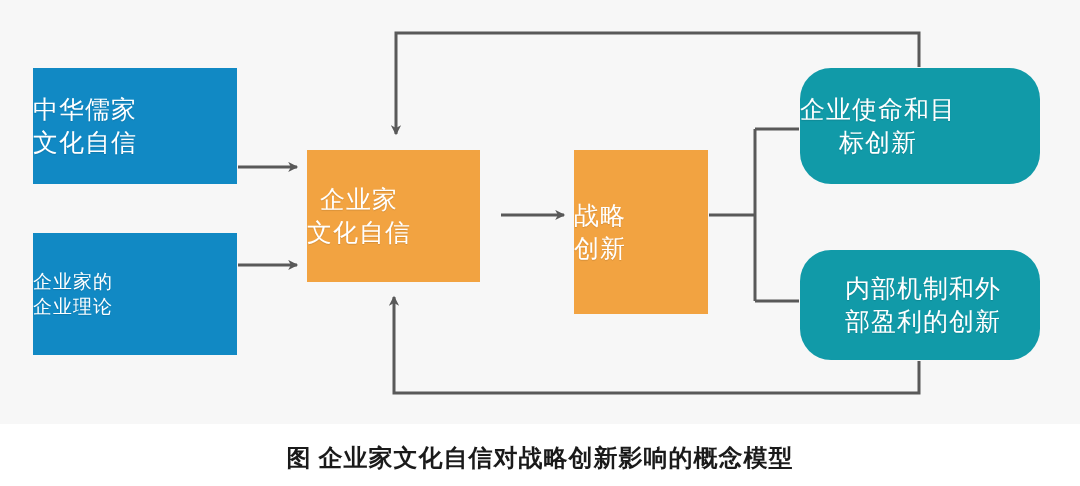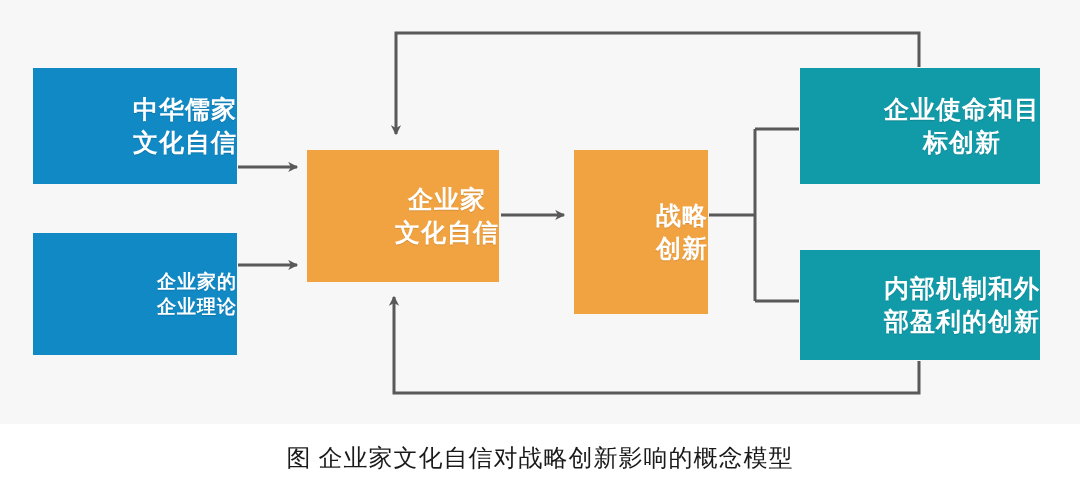--- a/index.html
+++ b/index.html
@@ -31,43 +31,43 @@
     position: absolute;
     left: 0;
     top: 0;
     width: 1080px;
     height: 424px;
   }
   .node {
     position: absolute;
     display: flex;
     align-items: center;
-    justify-content: flex-end;
+    justify-content: flex-start;
     text-align: center;
     color: #ffffff;
-    font-weight: bold;
+    font-weight: normal;
     letter-spacing: 1px;
     line-height: 1.32;
     box-sizing: border-box;
     text-shadow: 0 1px 1px rgba(0,0,0,0.12);
   }
   .node-blue   { background: #1189C4; }
   .node-orange { background: #F2A341; }
-  .node-teal   { background: #119AA8; }
+  .node-teal   { background: #119AA8; border-radius: 31px; }
 
   #node-confucian-culture {
     left: 33px;  top: 68px;  width: 204px; height: 116px;
     font-size: 25px;
   }
   #node-entrepreneur-theory {
     left: 33px;  top: 233px; width: 204px; height: 122px;
     font-size: 19px;
   }
   #node-entrepreneur-cultural-confidence {
-    left: 307px; top: 150px; width: 192px; height: 132px;
+    left: 307px; top: 150px; width: 173px; height: 132px;
     font-size: 25px;
   }
   #node-strategic-innovation {
     left: 574px; top: 150px; width: 134px; height: 164px;
     font-size: 25px;
   }
   #node-mission-goal-innovation {
     left: 800px; top: 68px;  width: 240px; height: 116px;
     font-size: 25px;
   }
@@ -77,21 +77,21 @@
     padding-left: 45px;
   }
 
   #figure-caption {
     position: absolute;
     left: 0;
     top: 442px;
     width: 1080px;
     text-align: center;
     font-size: 24px;
-    font-weight: normal;
+    font-weight: bold;
     color: #1a1a1a;
     letter-spacing: 1px;
     font-family: "Liberation Serif", "DejaVu Serif", serif;
   }
   .nodeline { display: block; }
 </style>
 </head>
 <body>
 
 <div id="canvas">

